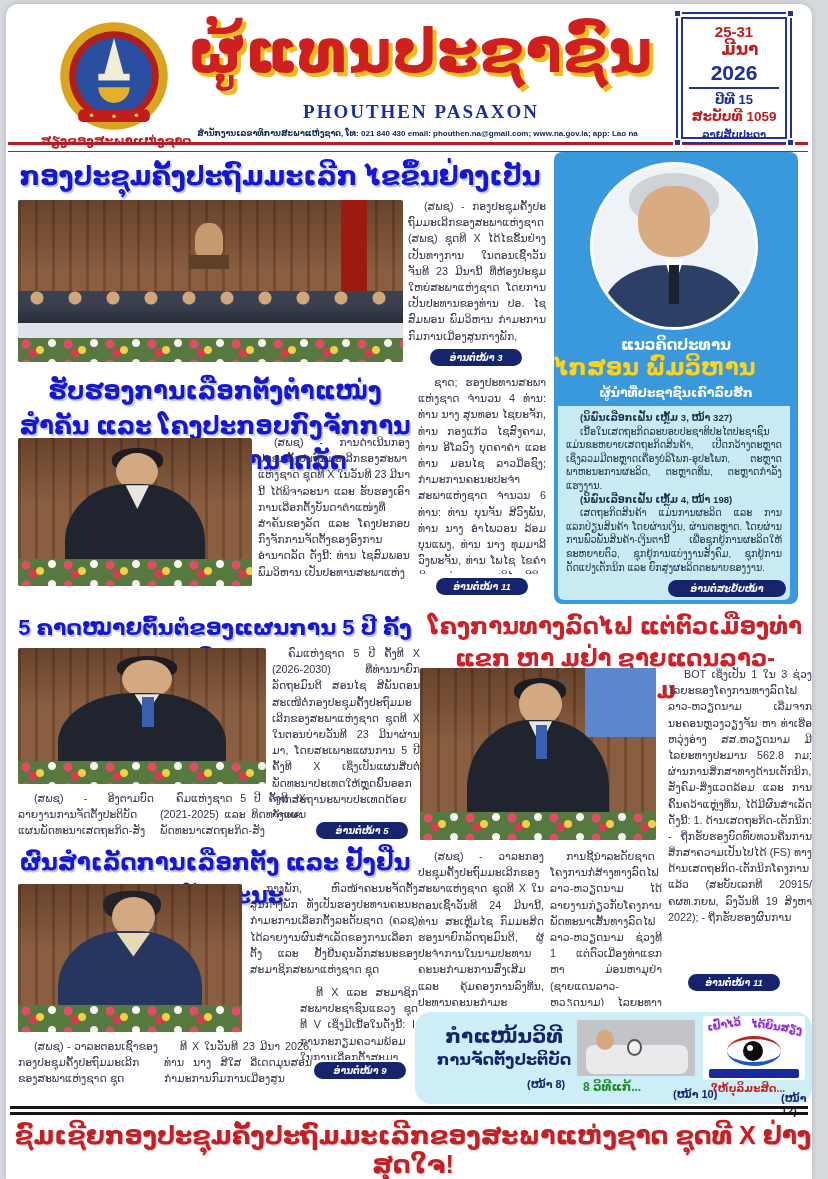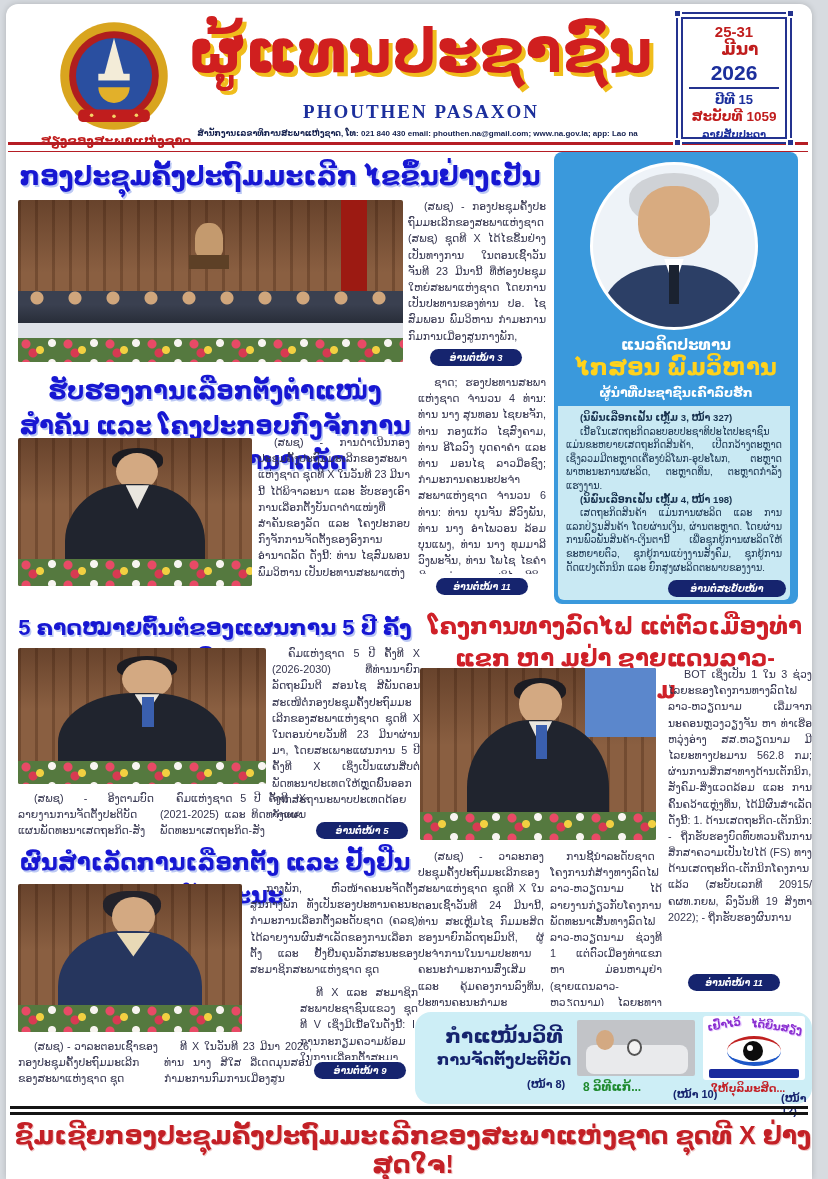--- a/index.html
+++ b/index.html
@@ -37,21 +37,21 @@
   .wood{background-image:linear-gradient(180deg,rgba(40,15,5,.35),rgba(0,0,0,0) 45%),repeating-linear-gradient(90deg,rgba(55,25,8,.28) 0 3px,rgba(0,0,0,0) 3px 17px);}
   .flow{position:absolute;bottom:0;left:0;right:0;background-color:#55793f;background-image:radial-gradient(circle at 8px 6px,#e84a66 4px,transparent 5px),radial-gradient(circle at 22px 12px,#f2d041 3.5px,transparent 4.5px),radial-gradient(circle at 34px 5px,#f7f4f0 3.5px,transparent 4.5px),radial-gradient(circle at 15px 15px,#d83a52 4px,transparent 5px);background-size:42px 20px;}
   .hair{position:absolute;background:#1c1c22;border-radius:50% 50% 40% 40%;}
   .head{position:absolute;background:#d3a982;border-radius:50%;}
   .torso{position:absolute;background:#20242e;border-radius:45% 45% 0 0 / 70% 70% 0 0;}
   .shirt{position:absolute;background:#e9e6df;}
   
   .panel{position:absolute;left:554px;top:152px;width:244px;height:452px;background:#3a99dc;border-radius:8px;}
   .portrait{position:absolute;left:36px;top:10px;width:168px;height:168px;border-radius:50%;background:#eef3f8;overflow:hidden;border:3px solid #fff;box-sizing:border-box;}
   .panel-kicker{position:absolute;top:184px;width:100%;text-align:center;color:#fff;font-weight:bold;font-size:15px;}
-  .panel-name{position:absolute;top:202px;width:100%;text-align:center;color:#ffd21c;font-weight:800;font-size:23px;}
+  .panel-name{position:absolute;top:202px;width:100%;text-align:left;color:#ffd21c;font-weight:800;font-size:23px;}
   .panel-sub{position:absolute;top:233px;width:100%;text-align:center;color:#fff;font-weight:bold;font-size:12.5px;}
   .quote-box{position:absolute;left:4px;top:254px;width:232px;height:194px;background:#c9e9f3;border-radius:0 0 6px 6px;padding:5px 8px;box-sizing:border-box;overflow:hidden;}
   .quote-box p{margin:0;font-size:9.6px;line-height:1.42;text-align:justify;color:#17314e;text-indent:14px;}
   .quote-ref{font-weight:bold;}
   
   .promo{position:absolute;left:415px;top:1012px;width:397px;height:92px;background:#cdeef6;border-radius:16px;}
   .promo-t1{position:absolute;left:14px;top:12px;width:150px;text-align:center;color:#16246e;font-weight:800;}
   .pg-note{position:absolute;font-size:11px;color:#16246e;font-weight:bold;}
   .logo-box{position:absolute;left:288px;top:4px;width:102px;height:64px;background:#fff;border-radius:3px;overflow:hidden;}
   .arc-t{position:absolute;color:#8a2fd0;font-weight:800;font-size:10.5px;text-shadow:1px 1px 0 #e6c9ff;white-space:nowrap;}

